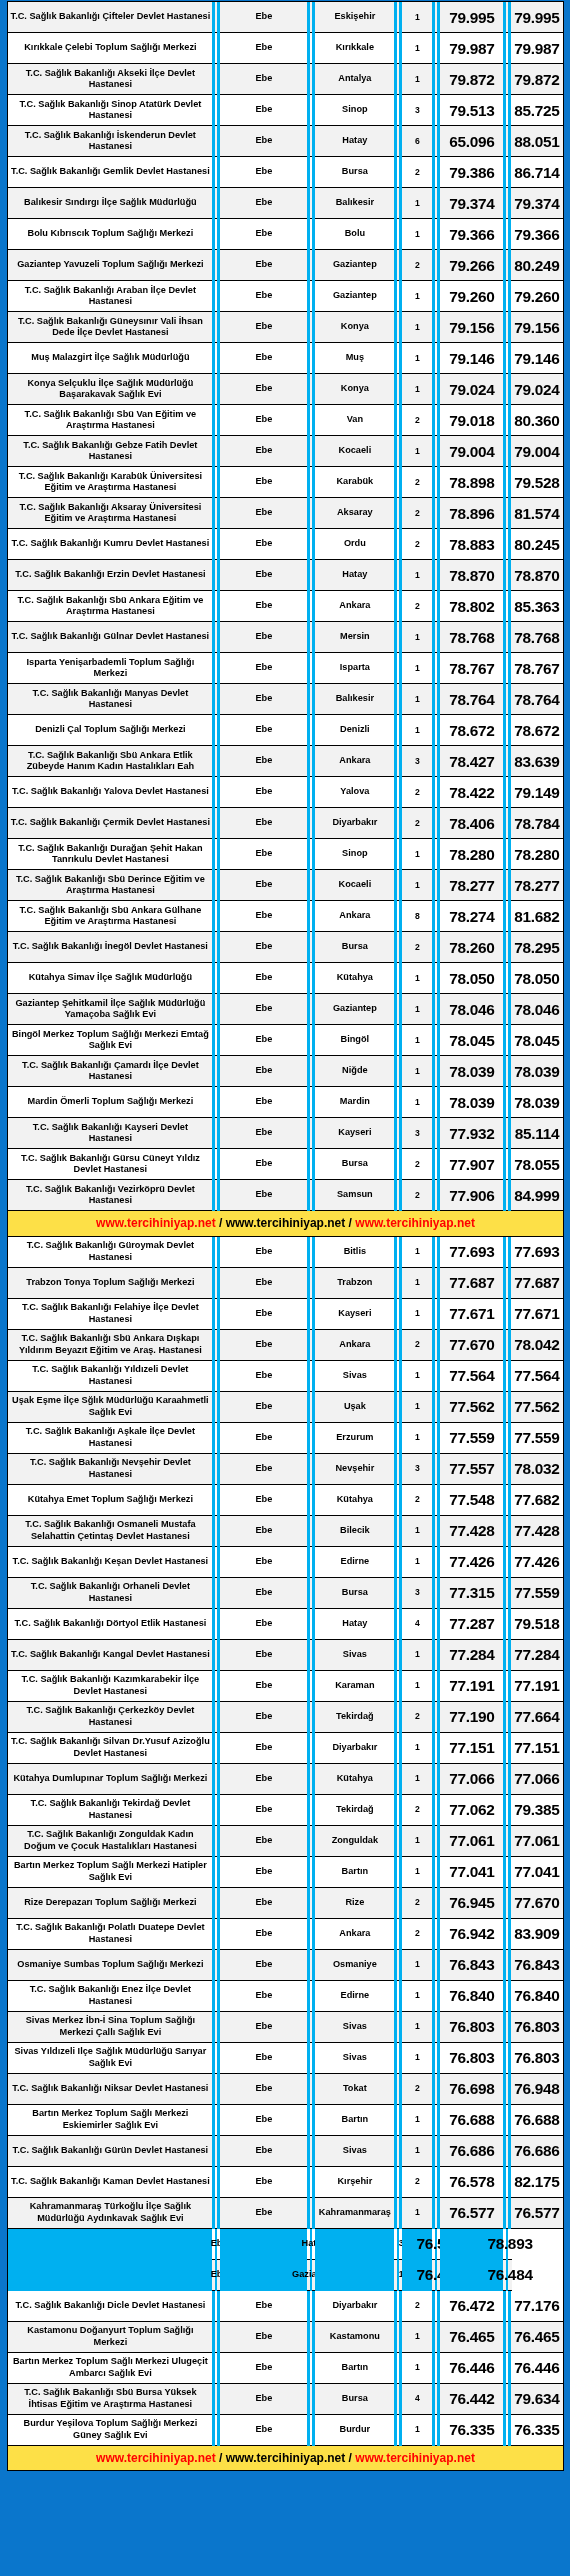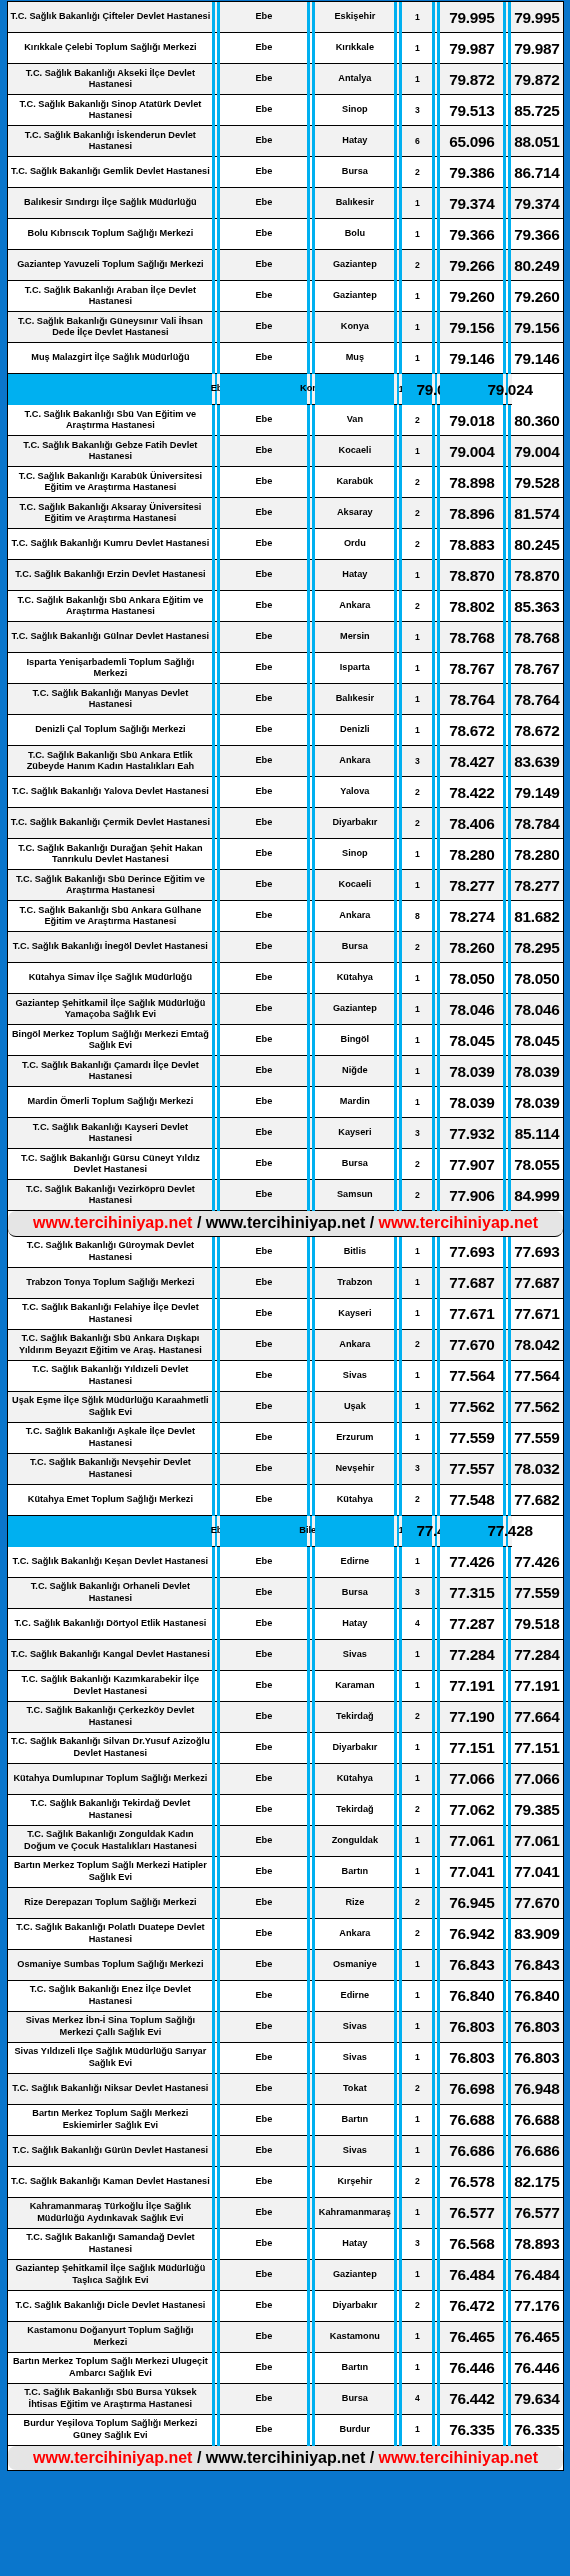--- a/index.html
+++ b/index.html
@@ -12,22 +12,22 @@
      font-weight:bold;color:#000;line-height:1.25;box-sizing:border-box;}
   .row.odd .c, .row.odd .g{background:#f2f2f2;}
   .row:last-child .c, .row:last-child .g{border-bottom:none;}
   .s{background:#00b0f0;}
   .g{border-bottom:1.2px solid #000;box-sizing:border-box;background:#fff;}
   .inst{font-size:9.2px;}
   .pos,.city{font-size:9.2px;}
   .cnt{font-size:8.6px;}
   .sc{font-size:15.4px;letter-spacing:-0.3px;}
   .banner{display:flex;align-items:center;justify-content:center;gap:0;
-     background:#e5e5e5;border-bottom:1.2px solid #000;min-height:24.6px;
-     font-size:16px;font-weight:bold;white-space:pre;border-radius:8px;}
+     background:#fde047;border-bottom:1.2px solid #000;min-height:24.6px;
+     font-size:12px;font-weight:bold;white-space:pre;}
   .banner:last-child{border-bottom:none;}
 </style>
 </head>
 <body>
 
 <div class="frame">
   <div class="table">
       <div class="row odd">
         <div class="c inst">T.C. Sağlık Bakanlığı Çifteler Devlet Hastanesi</div>
         <div class="s"></div>
@@ -298,20 +298,21 @@
         <div class="s"></div>
         <div class="g"></div>
         <div class="s"></div>
         <div class="c sc">79.146</div>
         <div class="s"></div>
         <div class="g"></div>
         <div class="s"></div>
         <div class="c sc">79.146</div>
       </div>
       <div class="row odd">
+        <div class="c inst">Konya Selçuklu İlçe Sağlık Müdürlüğü Başarakavak Sağlık Evi</div>
         <div class="s"></div>
         <div class="g"></div>
         <div class="s"></div>
         <div class="c pos">Ebe</div>
         <div class="s"></div>
         <div class="g"></div>
         <div class="s"></div>
         <div class="c city">Konya</div>
         <div class="s"></div>
         <div class="g"></div>
@@ -1126,20 +1127,21 @@
         <div class="s"></div>
         <div class="g"></div>
         <div class="s"></div>
         <div class="c sc">77.548</div>
         <div class="s"></div>
         <div class="g"></div>
         <div class="s"></div>
         <div class="c sc">77.682</div>
       </div>
       <div class="row odd">
+        <div class="c inst">T.C. Sağlık Bakanlığı Osmaneli Mustafa Selahattin Çetintaş Devlet Hastanesi</div>
         <div class="s"></div>
         <div class="g"></div>
         <div class="s"></div>
         <div class="c pos">Ebe</div>
         <div class="s"></div>
         <div class="g"></div>
         <div class="s"></div>
         <div class="c city">Bilecik</div>
         <div class="s"></div>
         <div class="g"></div>
@@ -1654,21 +1656,20 @@
         <div class="s"></div>
         <div class="g"></div>
         <div class="s"></div>
         <div class="c sc">76.577</div>
         <div class="s"></div>
         <div class="g"></div>
         <div class="s"></div>
         <div class="c sc">76.577</div>
       </div>
       <div class="row">
-        <div class="c inst">T.C. Sağlık Bakanlığı Samandağ Devlet Hastanesi</div>
         <div class="s"></div>
         <div class="g"></div>
         <div class="s"></div>
         <div class="c pos">Ebe</div>
         <div class="s"></div>
         <div class="g"></div>
         <div class="s"></div>
         <div class="c city">Hatay</div>
         <div class="s"></div>
         <div class="g"></div>
@@ -1677,21 +1678,20 @@
         <div class="s"></div>
         <div class="g"></div>
         <div class="s"></div>
         <div class="c sc">76.568</div>
         <div class="s"></div>
         <div class="g"></div>
         <div class="s"></div>
         <div class="c sc">78.893</div>
       </div>
       <div class="row odd">
-        <div class="c inst">Gaziantep Şehitkamil İlçe Sağlık Müdürlüğü Taşlıca Sağlık Evi</div>
         <div class="s"></div>
         <div class="g"></div>
         <div class="s"></div>
         <div class="c pos">Ebe</div>
         <div class="s"></div>
         <div class="g"></div>
         <div class="s"></div>
         <div class="c city">Gaziantep</div>
         <div class="s"></div>
         <div class="g"></div>

